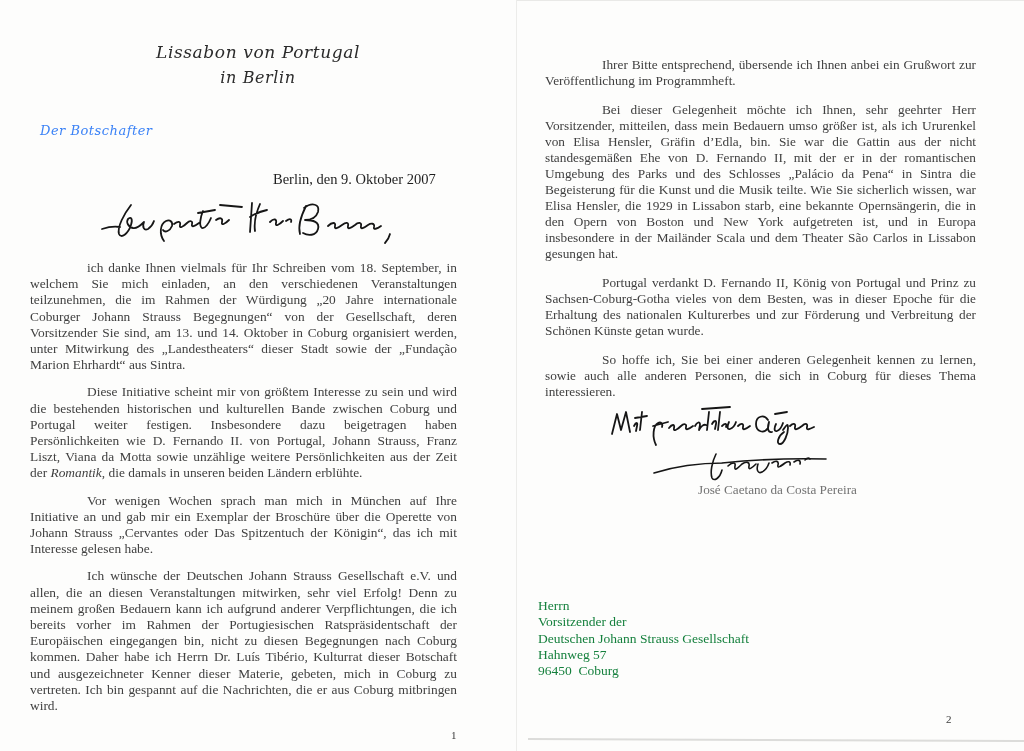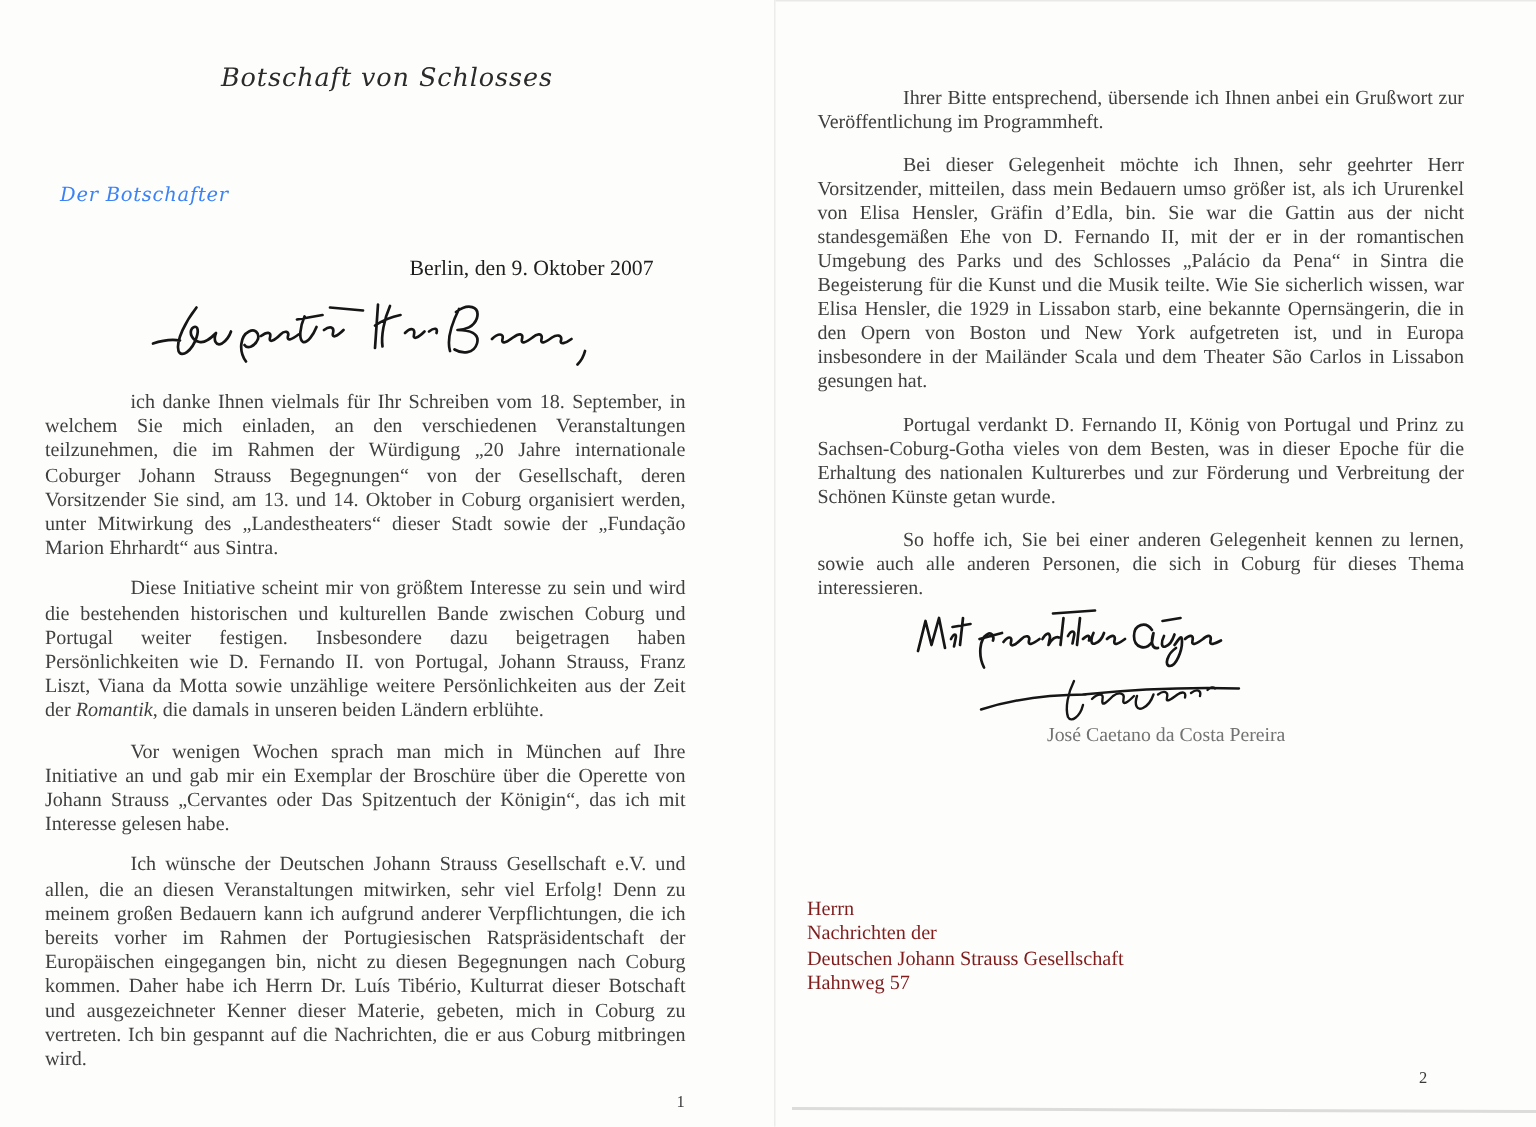--- a/index.html
+++ b/index.html
@@ -31,38 +31,39 @@
   .body-right .body-p{font-size:13.3px;line-height:16px;margin-bottom:13px;}
   .body-p em{font-style:italic;}
   
   .hand path{fill:none;stroke:#161616;stroke-width:1.8;stroke-linecap:round;stroke-linejoin:round;}
   .hand.thin path{stroke-width:1.6;}
   .salutation-svg{left:100px;top:196px;}
   .closing-svg{left:608px;top:401px;}
   .signature-svg{left:652px;top:447px;}
   .signature-name{left:698px;top:482px;font-size:13.2px;color:#737373;}
   
-  .recipient{left:538px;top:598px;font-size:13.5px;line-height:16.3px;color:#7f1d1d;}
+  .recipient{left:538px;top:598px;font-size:13.5px;line-height:16.3px;color:#15803d;}
   .recipient div{white-space:pre;}
   
   .pagenum{font-size:11px;color:#3a3a3a;}
   .pagenum-1{left:451px;top:729px;}
   .pagenum-2{left:946px;top:713px;}
 </style>
 </head>
 <body>
 
 <div class="abs seam"></div>
 <div class="abs edge-top"></div>
 <div class="abs edge-bottom"></div>
 
 <div>
 
   <div class="abs letterhead">
-    <div class="l1">Botschaft von Schlosses</div>
+    <div class="l1">Lissabon von Portugal</div>
+    <div class="l2">in Berlin</div>
   </div>
 
   <div class="abs sender-title">Der Botschafter</div>
 
   <div class="abs dateline">Berlin, den 9. Oktober 2007</div>
 
   <svg class="abs hand salutation-svg" width="310" height="50" viewBox="0 0 310 50" role="img" aria-label="Sehr geehrter Herr Braun,">
     <path d="M2 33 C8 31 14 30 20 31 M31 9 C24 18 17 31 19 38 C21 43 28 38 31 29 C33 23 31 20 28 23 C26 26 28 31 33 32 C37 33 41 29 44 26 C42 31 44 35 48 33 C51 31 53 28 54 25"></path>
     <path d="M64 45 C59 38 60 28 66 25 C70 23 73 26 72 30 C70 35 65 37 63 34 M74 28 C78 25 81 25 80 29 C79 33 83 31 87 27 C90 24 93 25 92 28 C91 32 95 30 99 27 M103 15 C100 22 99 30 102 32 C105 33 109 27 111 22 M98 17 L115 14 M116 24 C120 21 123 22 122 26 C121 30 125 28 129 24 M120 9 L142 11"></path>
     <path d="M152 7 L150 36 M160 8 C156 17 154 28 155 35 M150 21 C156 17 162 15 167 14 M170 26 C174 22 177 23 176 27 C175 31 179 29 183 25 M186 25 C190 22 192 23 191 26"></path>
@@ -96,19 +97,20 @@
 
   <svg class="abs hand thin signature-svg" width="185" height="36" viewBox="0 0 185 36" role="img">
     <path d="M2 26 C24 19 48 16 72 16 M70 16 C100 13 140 11 174 12"></path>
     <path d="M64 7 C60 15 58 25 60 31 C62 35 68 31 70 23 M76 19 C80 15 84 15 83 19 C82 25 86 21 90 17 C94 14 98 15 97 19 C96 24 100 21 104 17 M106 17 C104 23 106 27 110 25 C114 23 116 19 117 16 M120 16 C124 13 127 14 126 18 C125 22 129 19 133 16 C136 14 139 14 138 18 M142 15 C146 12 149 13 148 17 M153 13 C155 11 157 11 158 12"></path>
   </svg>
 
   <div class="abs signature-name">José Caetano da Costa Pereira</div>
 
   <div class="abs recipient">
     <div>Herrn</div>
-    <div>Nachrichten der</div>
+    <div>Vorsitzender der</div>
     <div>Deutschen Johann Strauss Gesellschaft</div>
     <div>Hahnweg 57</div>
+    <div>96450  Coburg</div>
   </div>
 
   <div class="abs pagenum pagenum-2">2</div>
 </div>
 
 </body></html>

